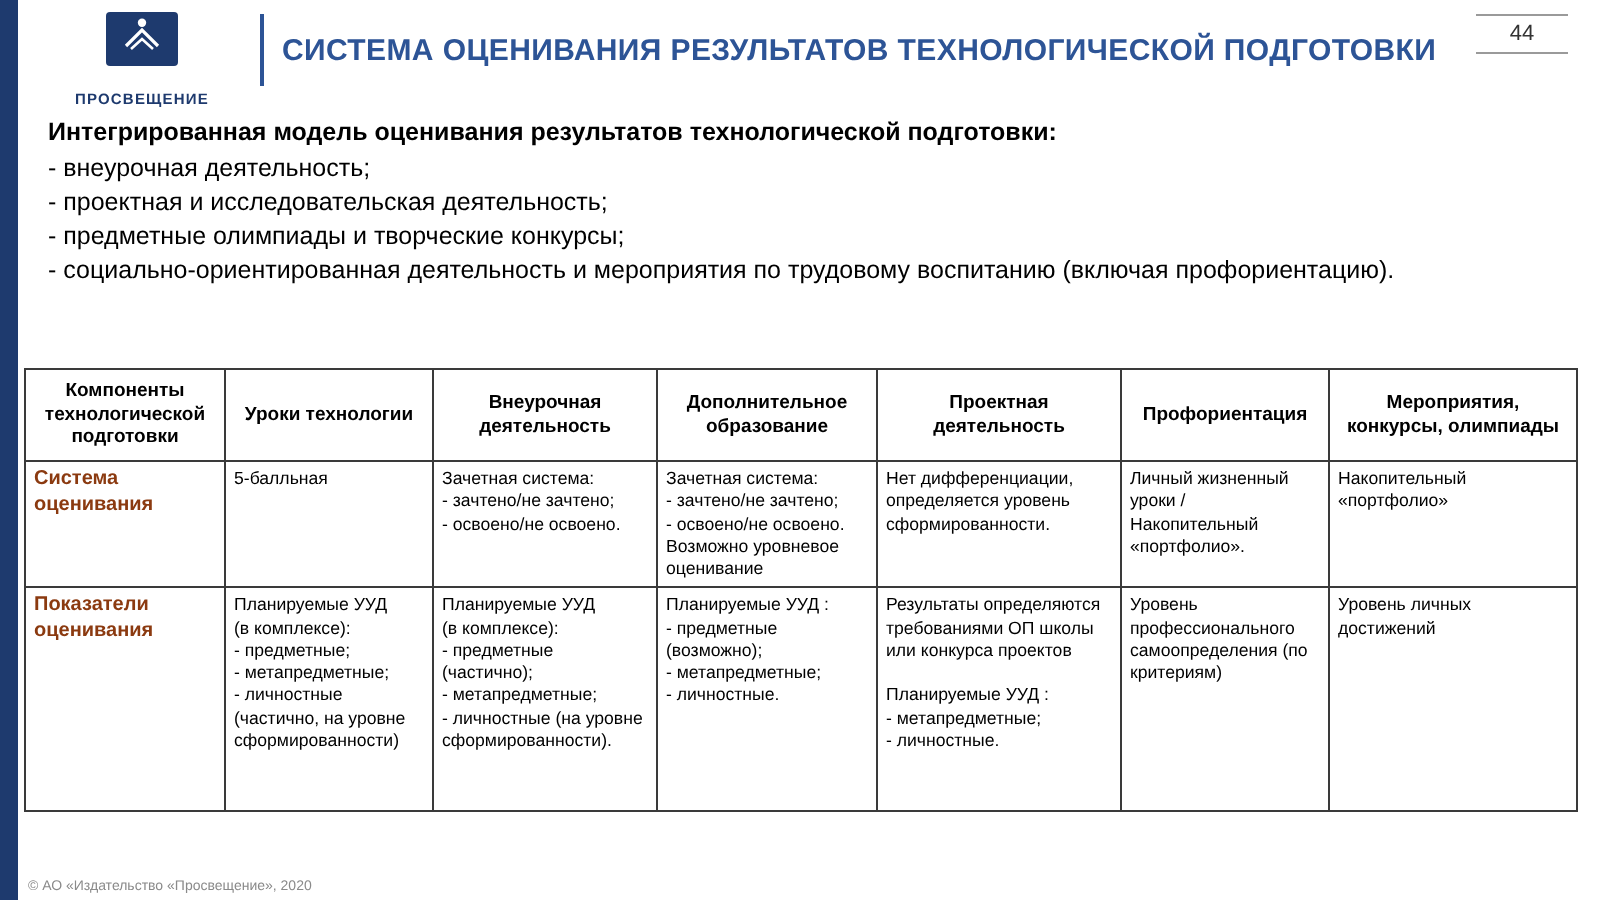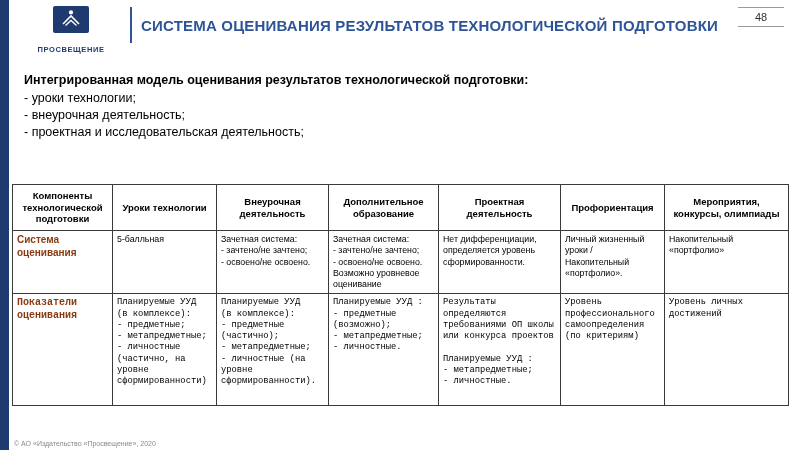--- a/index.html
+++ b/index.html
@@ -29,41 +29,41 @@
   .slide-title {
     position: absolute; left: 132px; top: 0; height: 50px; right: 80px;
     display: flex; align-items: center;
     color: #2d5496; font-weight: bold; font-size: 15px; letter-spacing: 0.2px;
   }
   .page-num-block { position: absolute; right: 16px; top: 7px; width: 46px; text-align: center; }
   .page-num-line { height: 1px; background: #9a9a9a; }
   .page-num { font-size: 11px; color: #333; padding: 3px 0; }
 
   
-  .intro { position: absolute; left: 24px; top: 72px; right: 14px; }
+  .intro { position: absolute; left: 24px; top: 58px; right: 14px; }
   .intro-heading { font-size: 12.5px; font-weight: bold; line-height: 1.4; }
   .intro-item { font-size: 12.5px; line-height: 1.38; }
 
   
   .table-wrap { position: absolute; left: 12px; top: 184px; }
   table { border-collapse: collapse; table-layout: fixed; width: 776px; }
   th, td { border: 1px solid #3a3a3a; padding: 3px 4px; }
   th {
     font-size: 9.5px; font-weight: bold; text-align: center; vertical-align: middle;
     line-height: 1.25; height: 46px;
   }
   td {
     font-size: 8.8px; text-align: left; vertical-align: top;
     line-height: 1.28; white-space: pre-line;
   }
   td.row-label {
     color: #8b3a10; font-weight: bold; font-size: 10px; white-space: normal;
   }
   tr.r1 td { height: 62px; }
-  tr.r2 td { height: 112px; font-family: Liberation Mono, monospace; }
+  tr.r2 td { height: 112px; }
 
   .footer-copy {
     position: absolute; left: 14px; bottom: 3px;
     font-size: 7px; color: #8a8a8a;
   }
 </style>
 </head>
 <body>
 
 <div class="side-bar"></div>
@@ -78,30 +78,31 @@
           <path d="M5.5 16.5 L11 11.5 L16.5 16.5" fill="none" stroke="#ffffff" stroke-width="1.3"></path>
         </svg>
       </span>
     </div>
     <div class="brand-text">ПРОСВЕЩЕНИЕ</div>
   </div>
   <div class="title-divider"></div>
   <div class="slide-title">СИСТЕМА ОЦЕНИВАНИЯ РЕЗУЛЬТАТОВ ТЕХНОЛОГИЧЕСКОЙ ПОДГОТОВКИ</div>
   <div class="page-num-block">
     <div class="page-num-line"></div>
-    <div class="page-num">48</div>
+    <div class="page-num">44</div>
     <div class="page-num-line"></div>
   </div>
 </div>
 
 <div class="intro">
   <div class="intro-heading">Интегрированная модель оценивания результатов технологической подготовки:</div>
-  <div class="intro-item">- уроки технологии;</div>
   <div class="intro-item">- внеурочная деятельность;</div>
   <div class="intro-item">- проектная и исследовательская деятельность;</div>
+  <div class="intro-item">- предметные олимпиады и творческие конкурсы;</div>
+  <div class="intro-item">- социально-ориентированная деятельность и мероприятия по трудовому воспитанию (включая профориентацию).</div>
 </div>
 
 <div class="table-wrap">
   <table>
     <colgroup>
       <col style="width:100px">
         <col style="width:104px">
         <col style="width:112px">
       <col style="width:110px">
         <col style="width:122px">

